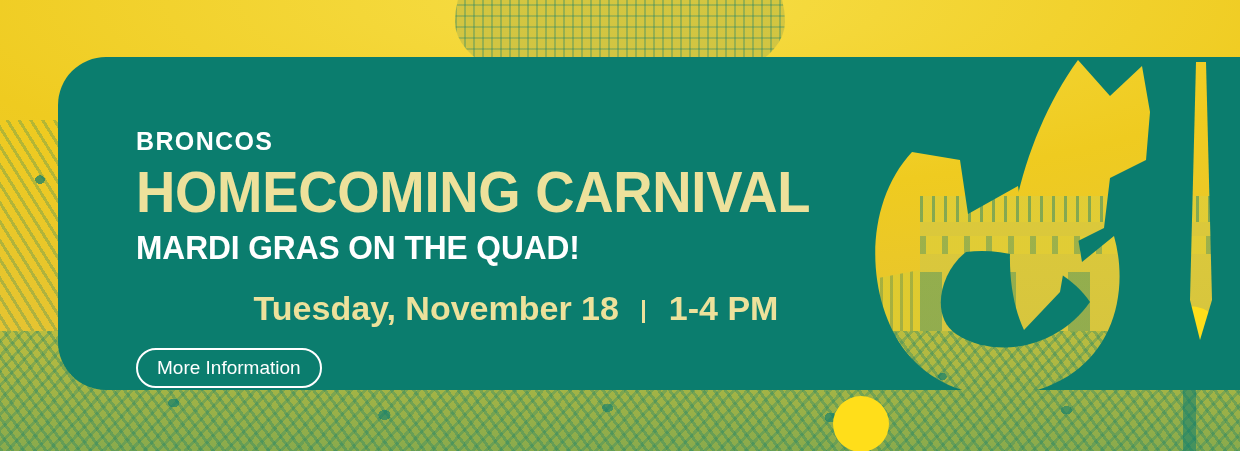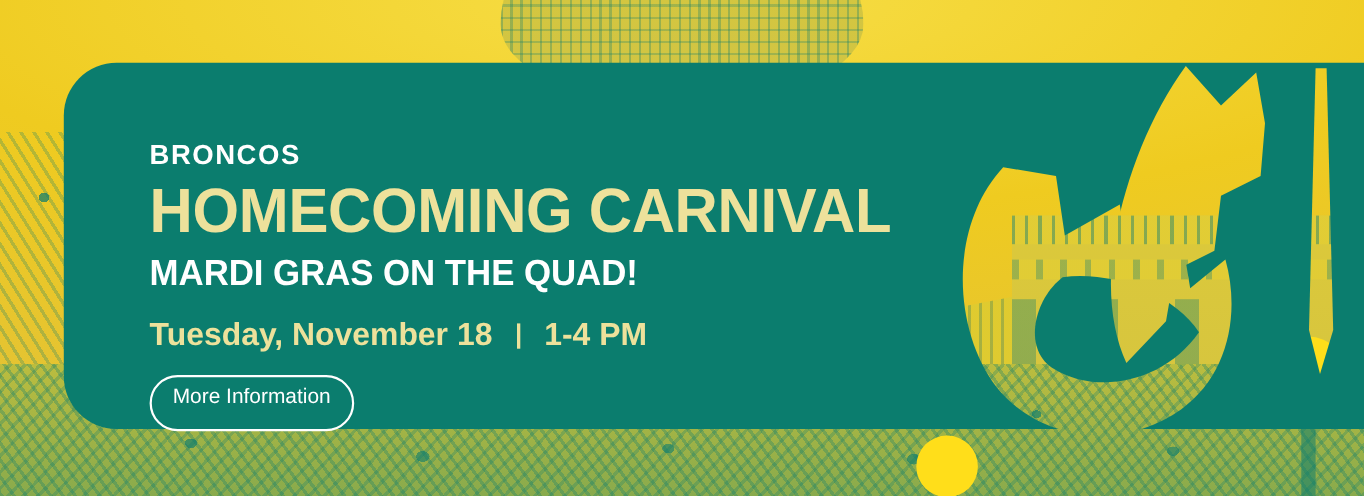--- a/index.html
+++ b/index.html
@@ -132,39 +132,40 @@
     font-weight:bold;
     letter-spacing:-.002em;
     line-height:1.1;
     margin-top:8px;
     transform:scaleX(.96);
     transform-origin:left center;
     white-space:nowrap;
   }
   .meta {
     color:#EDE19B;
-    font-size:29px;
+    font-size:34px;
     font-weight:bold;
     line-height:1.38;
     margin-top:18px;
     white-space:nowrap;
+    text-align:center;
   }
   .meta-sep {
     display:inline-block;
     width:3px; height:23px;
     background:#EDE19B;
     vertical-align:-3px;
     margin:0 14px;
   }
   .meta-row2 { margin-top:2px; }
 
   .cta {
     display:inline-block;
     margin-top:16px;
-    padding:6px 19px 18px;
+    padding:6px 19px 7px;
     border:2px solid #FFFFFF;
     border-radius:999px;
     color:#FFFFFF;
     font-size:19px;
     font-weight:normal;
     line-height:1.25;
     white-space:nowrap;
     cursor:pointer;
     background:transparent;
   }

